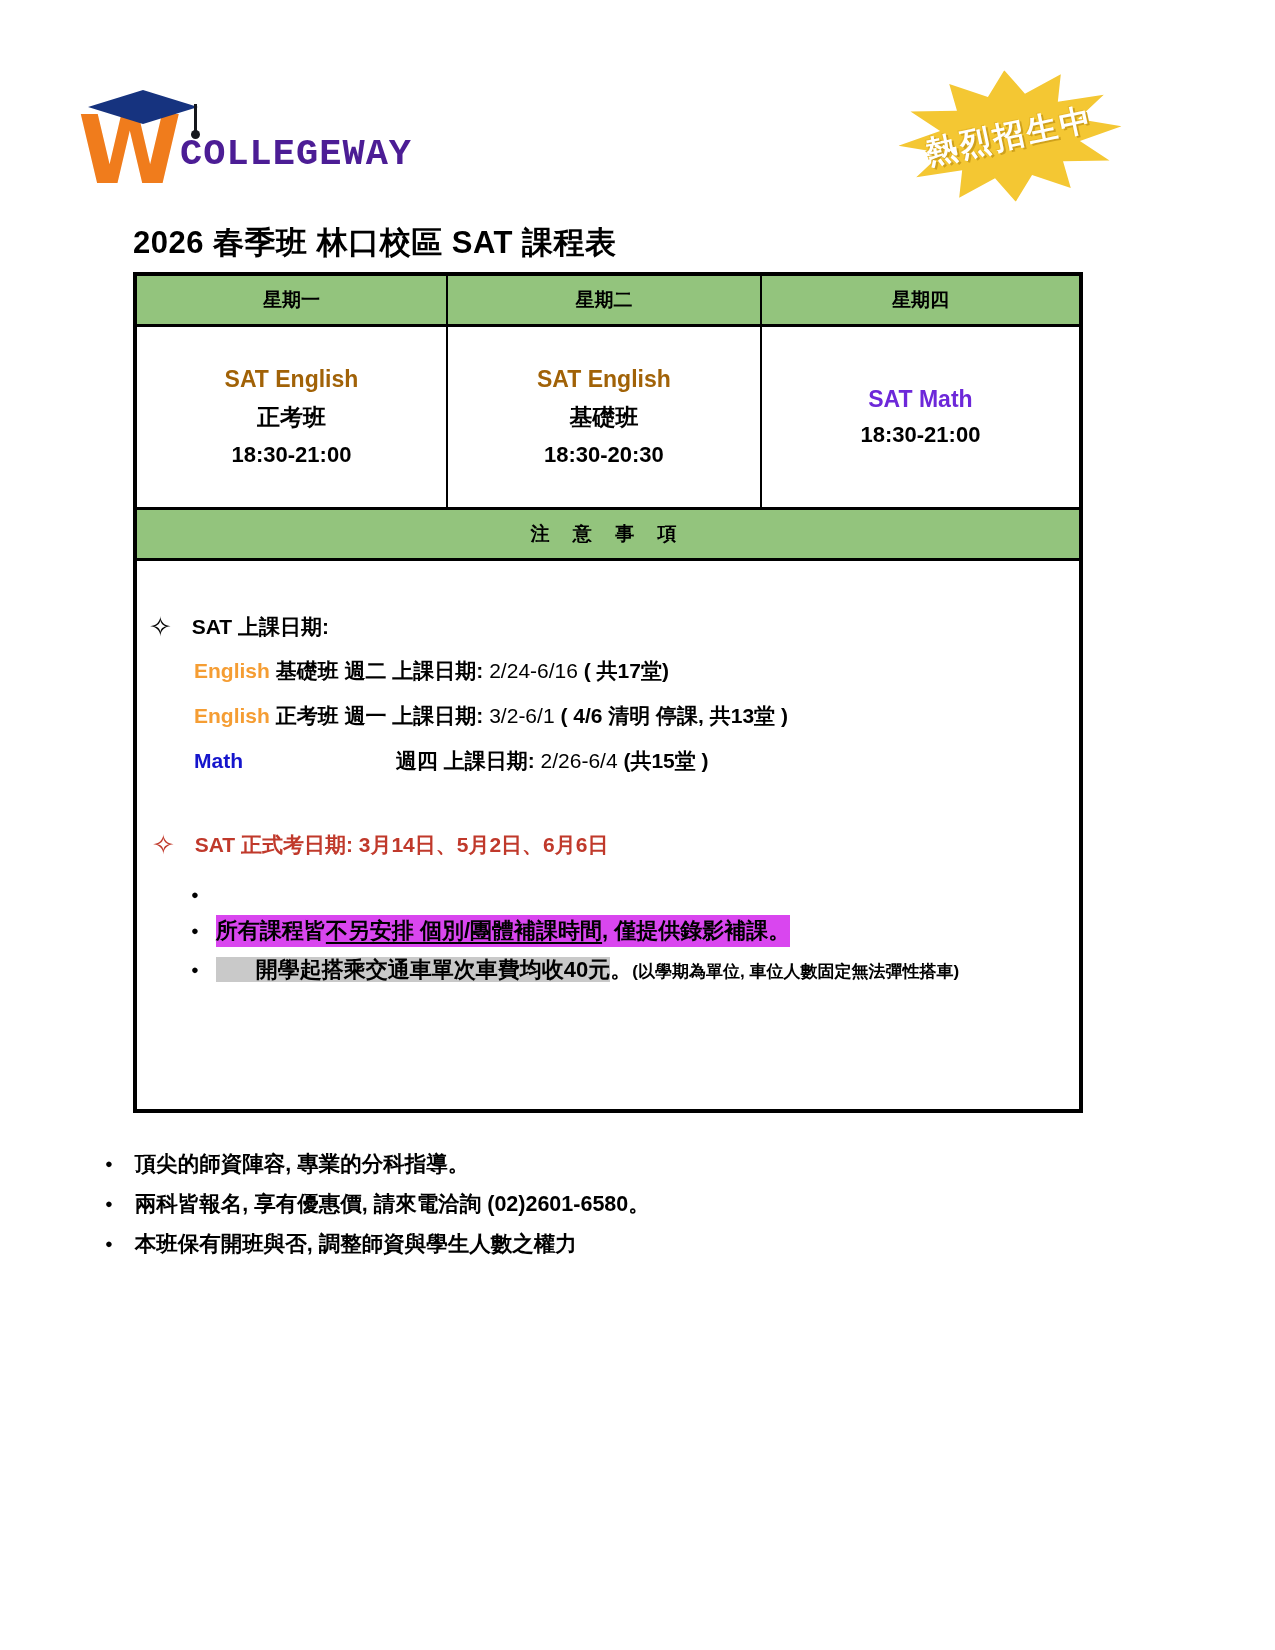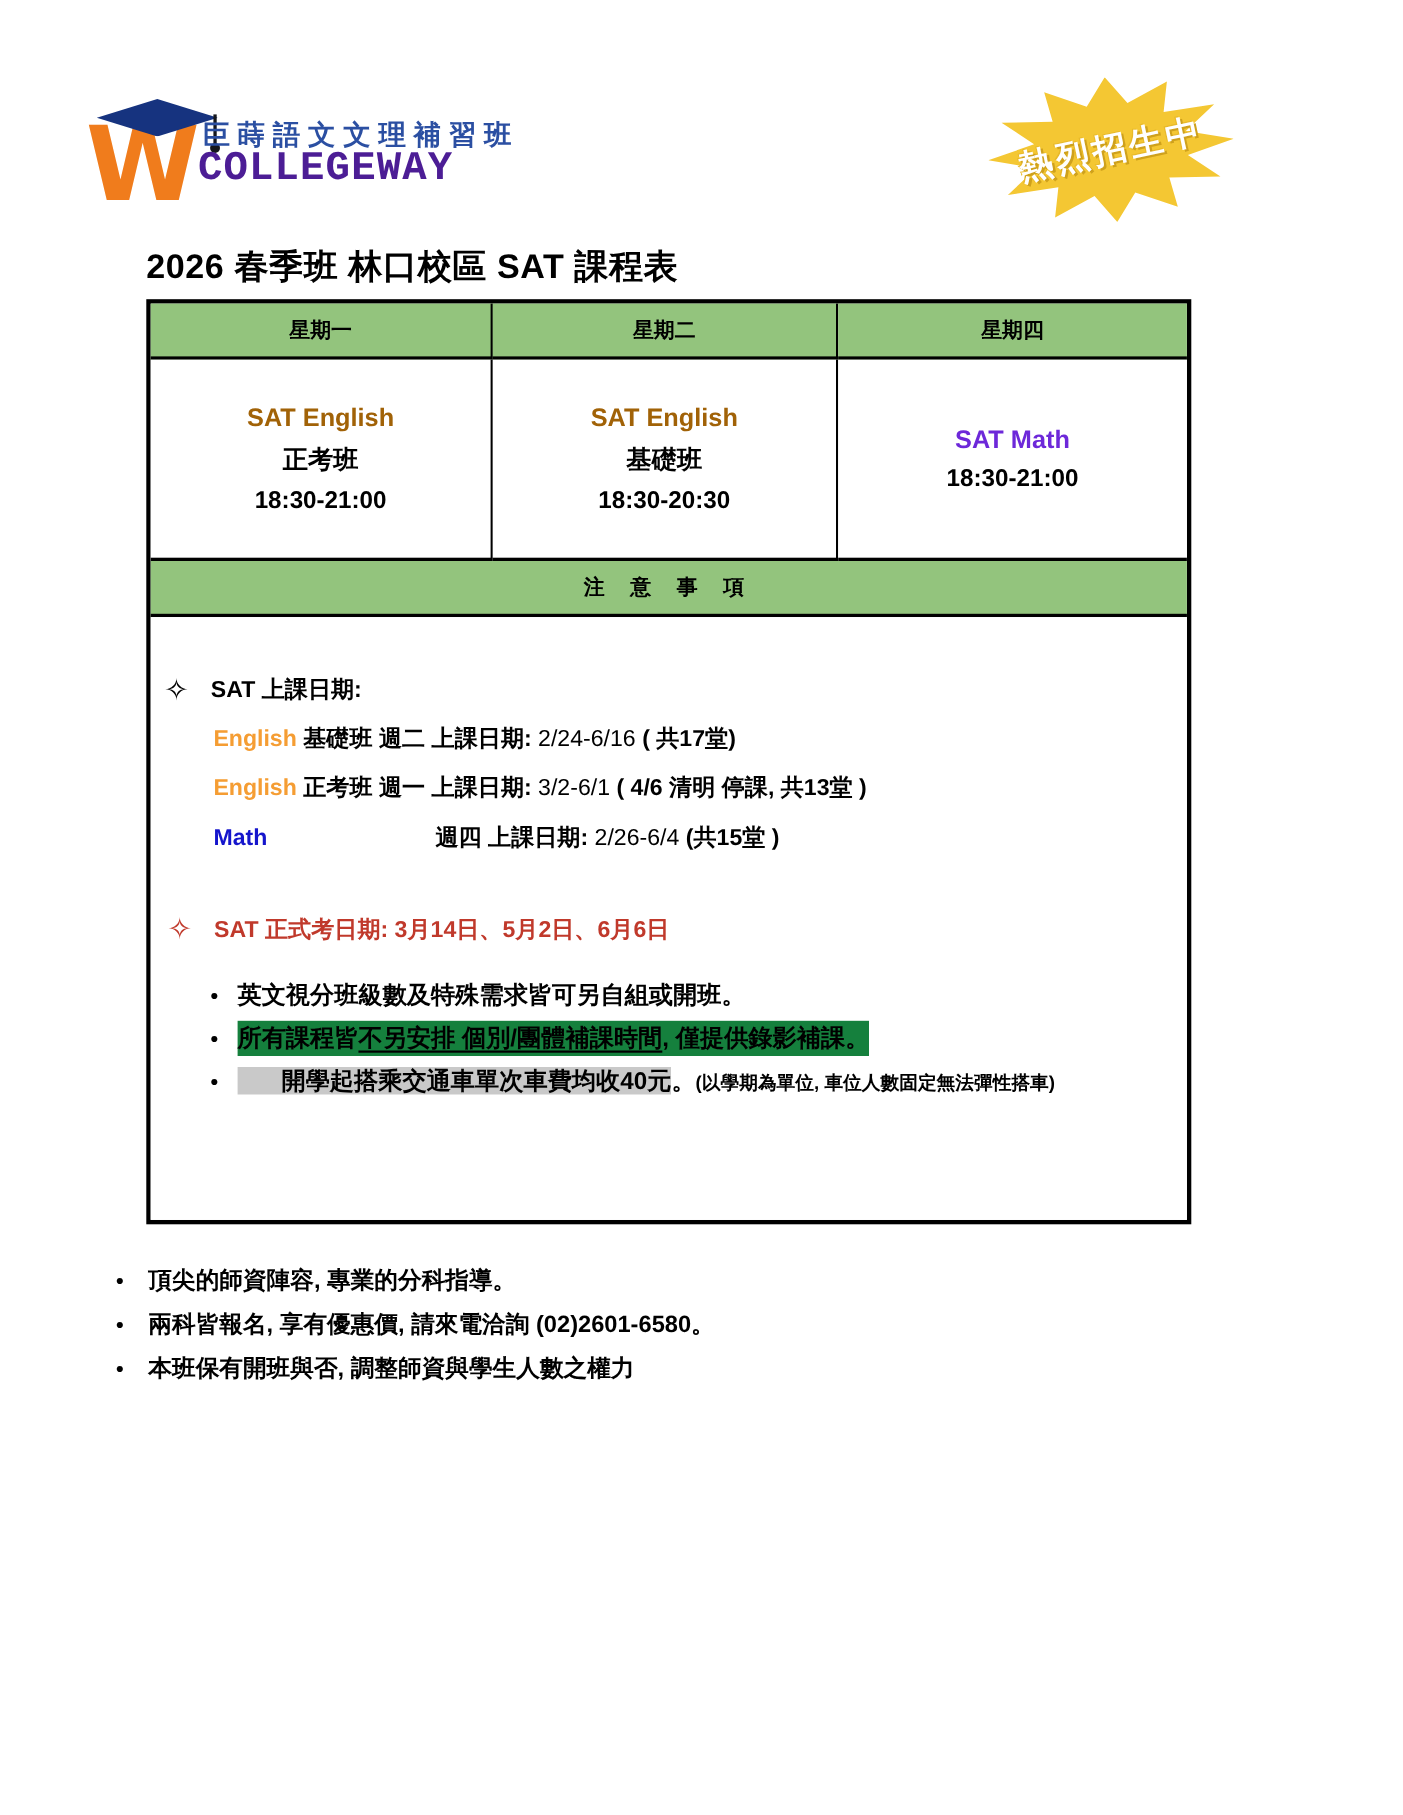--- a/index.html
+++ b/index.html
@@ -62,41 +62,40 @@
   .lbl{font-weight:700;}
   .dts{font-weight:500;}
   .cnt{font-weight:700;}
   .exam-line{display:flex;align-items:center;gap:20px;margin-top:56px;margin-left:3px;
              color:#c0392b;font-size:21px;font-weight:700;}
   .exam-line .diamond{color:#c0392b;}
   .box-bullets{list-style:none;margin:30px 0 0 42px;padding:0;}
   .box-bullets li{display:flex;align-items:baseline;gap:17px;font-size:22px;font-weight:700;
                   margin-bottom:7px;line-height:1.45;white-space:nowrap;}
   .bullet-dot{font-size:13px;position:relative;top:-3px;}
-  .hl-yellow{background:#15803d;}
+  .hl-yellow{background:#d946ef;}
   .hl-gray{background:#c9c9c9;padding-left:40px;}
   .uline{text-decoration:underline;text-decoration-thickness:2px;text-underline-offset:4px;}
   .small-note{font-size:17px;font-weight:700;}
 
   
   .footer-bullets{list-style:none;margin:36px 0 0 -28px;padding:0;}
   .footer-bullets li{display:flex;align-items:baseline;gap:22px;font-size:21.5px;font-weight:700;
                      margin-bottom:9px;line-height:1.45;}
 </style>
 </head>
 <body>
 
 <div class="page">
 
   <div class="logo">
     <span class="logo-w">W</span>
     <span class="board"></span>
     <span class="tassel-line"></span>
     <span class="tassel-dot"></span>
-    <span class="logo-cn">巨蒔語文文理補習班</span>
     <span class="logo-en">COLLEGEWAY</span>
   </div>
 
   <div class="badge">
     <div class="star"></div>
     <div class="badge-label">熱烈招生中</div>
   </div>
 
   <div class="content">
     <h1 class="page-title">2026 春季班 林口校區 SAT 課程表</h1>
@@ -146,21 +145,20 @@
         </div>
 
         <div class="exam-line">
           <span class="diamond">✧</span>
           <span>SAT 正式考日期: 3月14日、5月2日、6月6日</span>
         </div>
 
         <ul class="box-bullets">
           <li>
             <span class="bullet-dot">●</span>
-            <span>英文視分班級數及特殊需求皆可另自組或開班。</span>
           </li>
           <li>
             <span class="bullet-dot">●</span>
             <span class="hl-yellow"><span>所有課程皆</span><span class="uline">不另安排 個別/團體補課時間</span><span>, 僅提供錄影補課。</span></span>
           </li>
           <li>
             <span class="bullet-dot">●</span>
             <span><span class="hl-gray">開學起搭乘交通車單次車費均收40元</span><span>。</span><span class="small-note">(以學期為單位, 車位人數固定無法彈性搭車)</span></span>
           </li>
         </ul>

